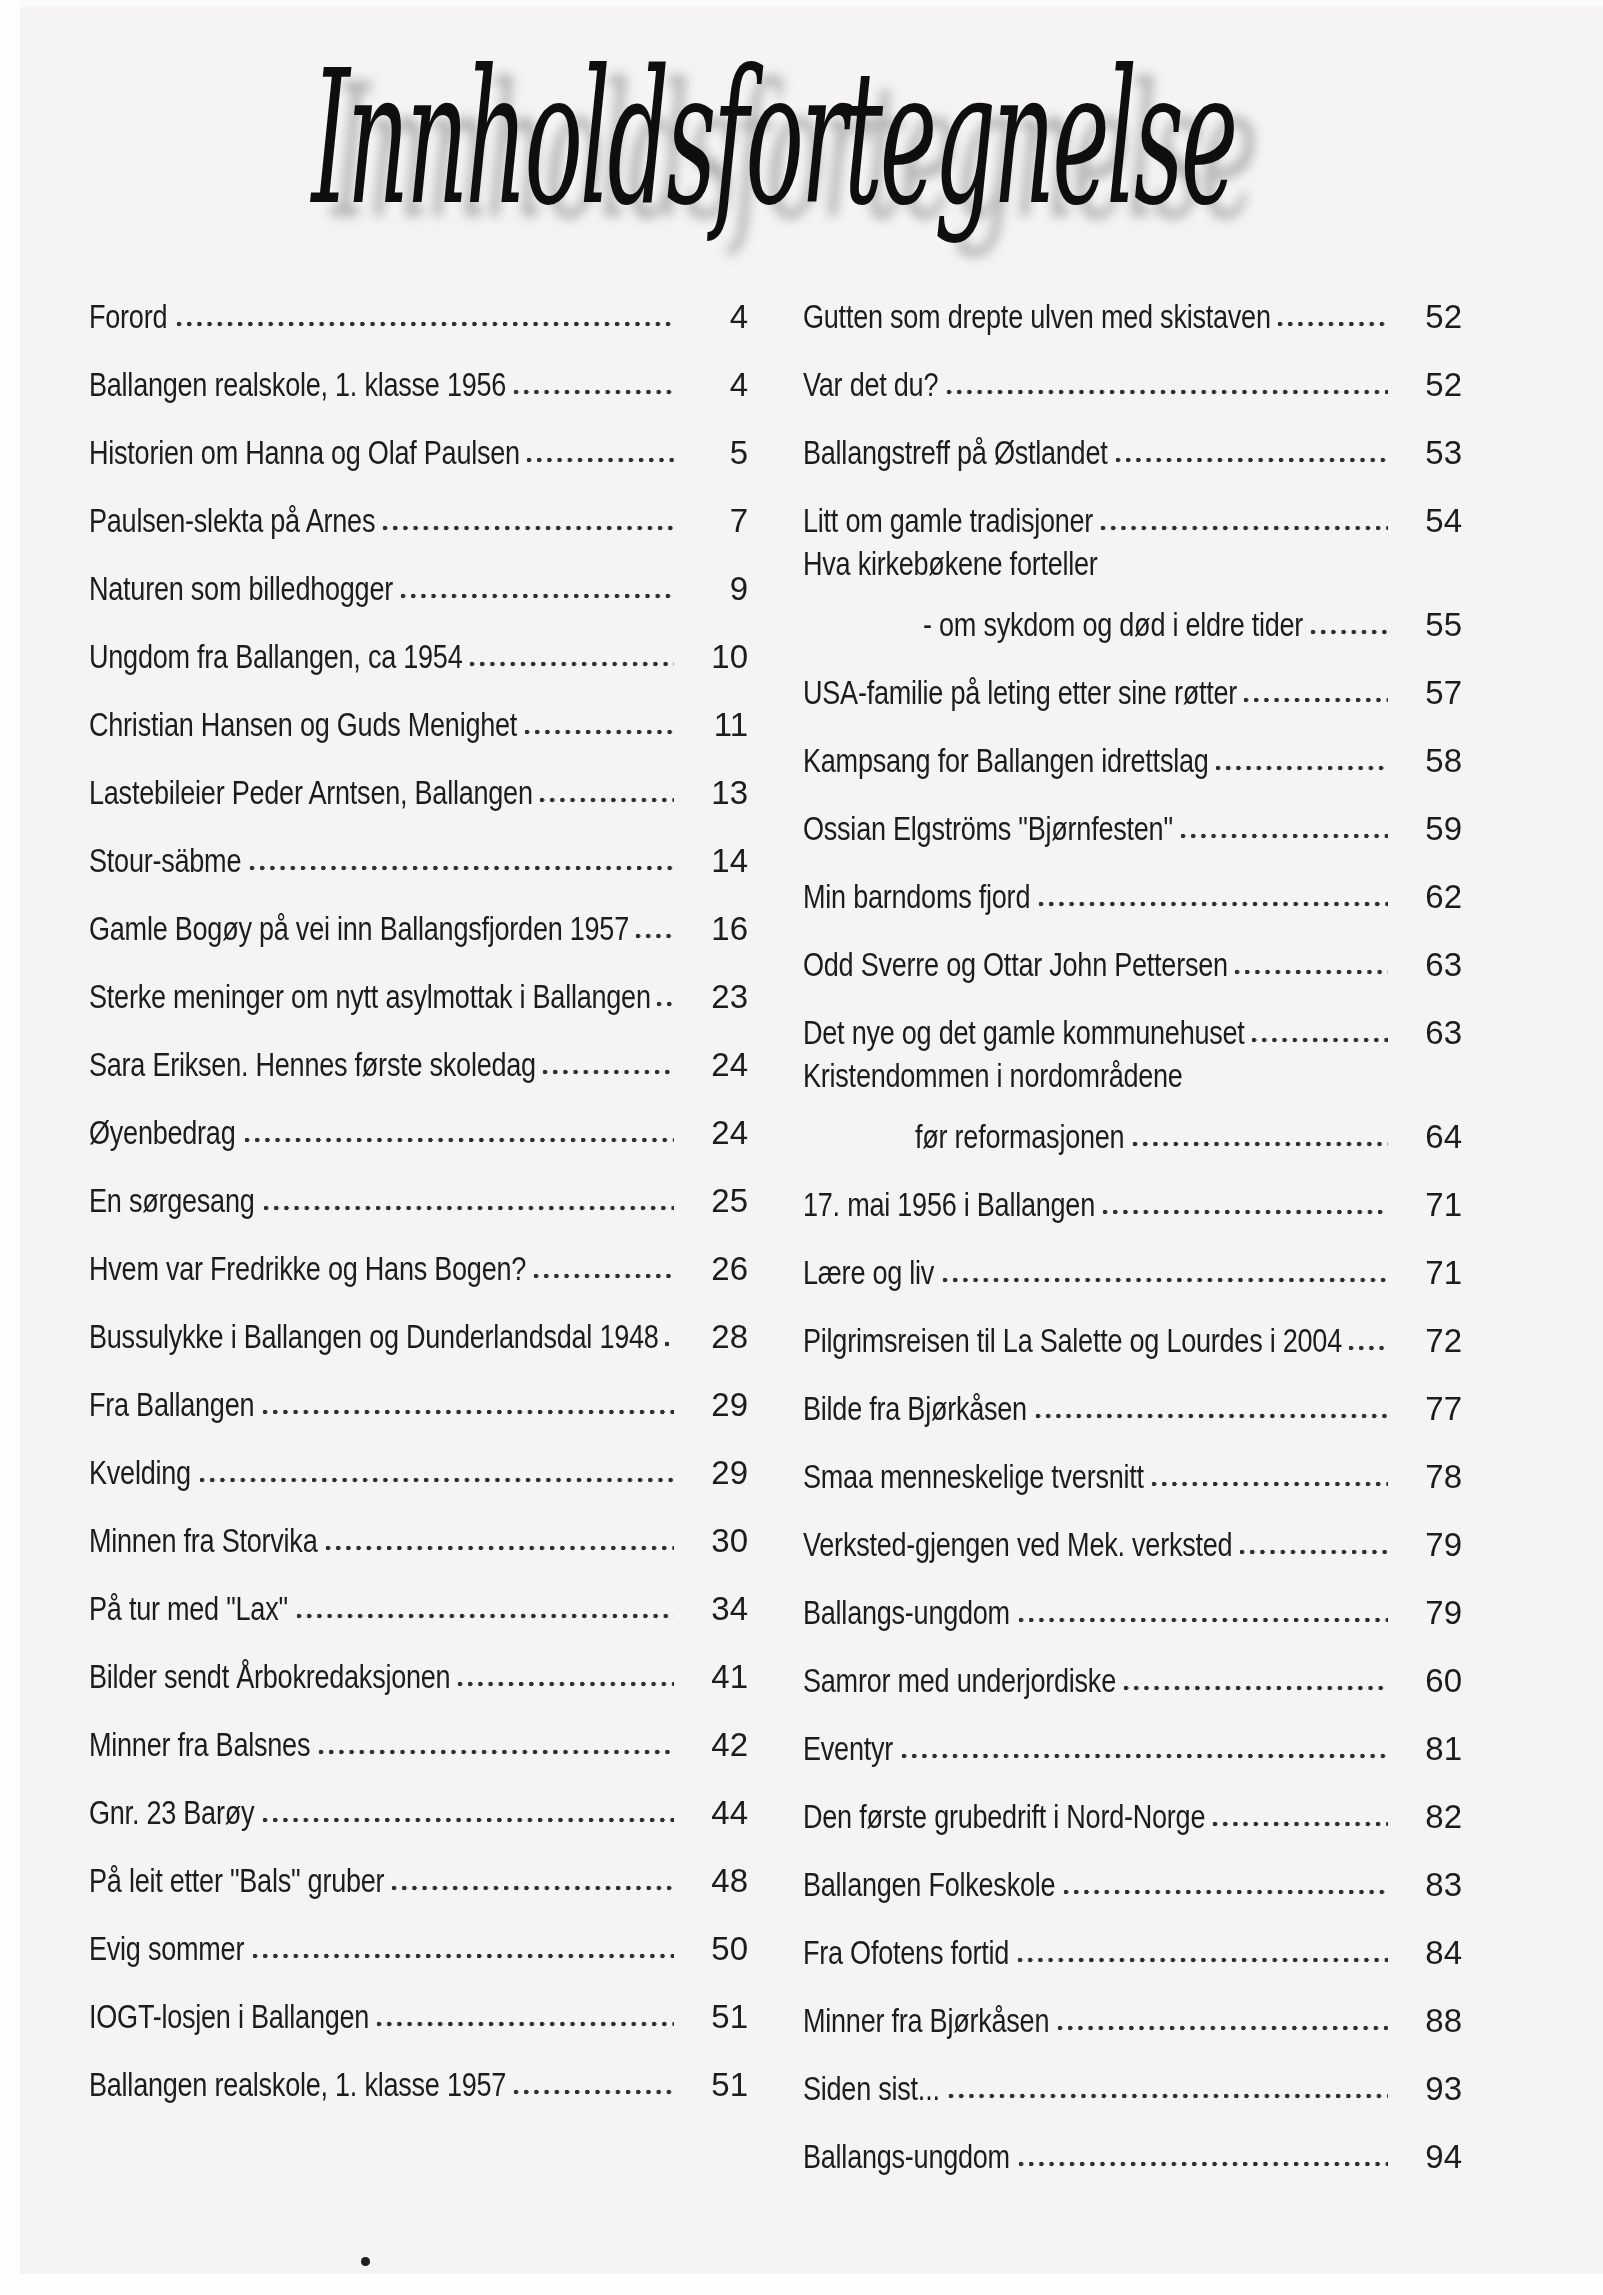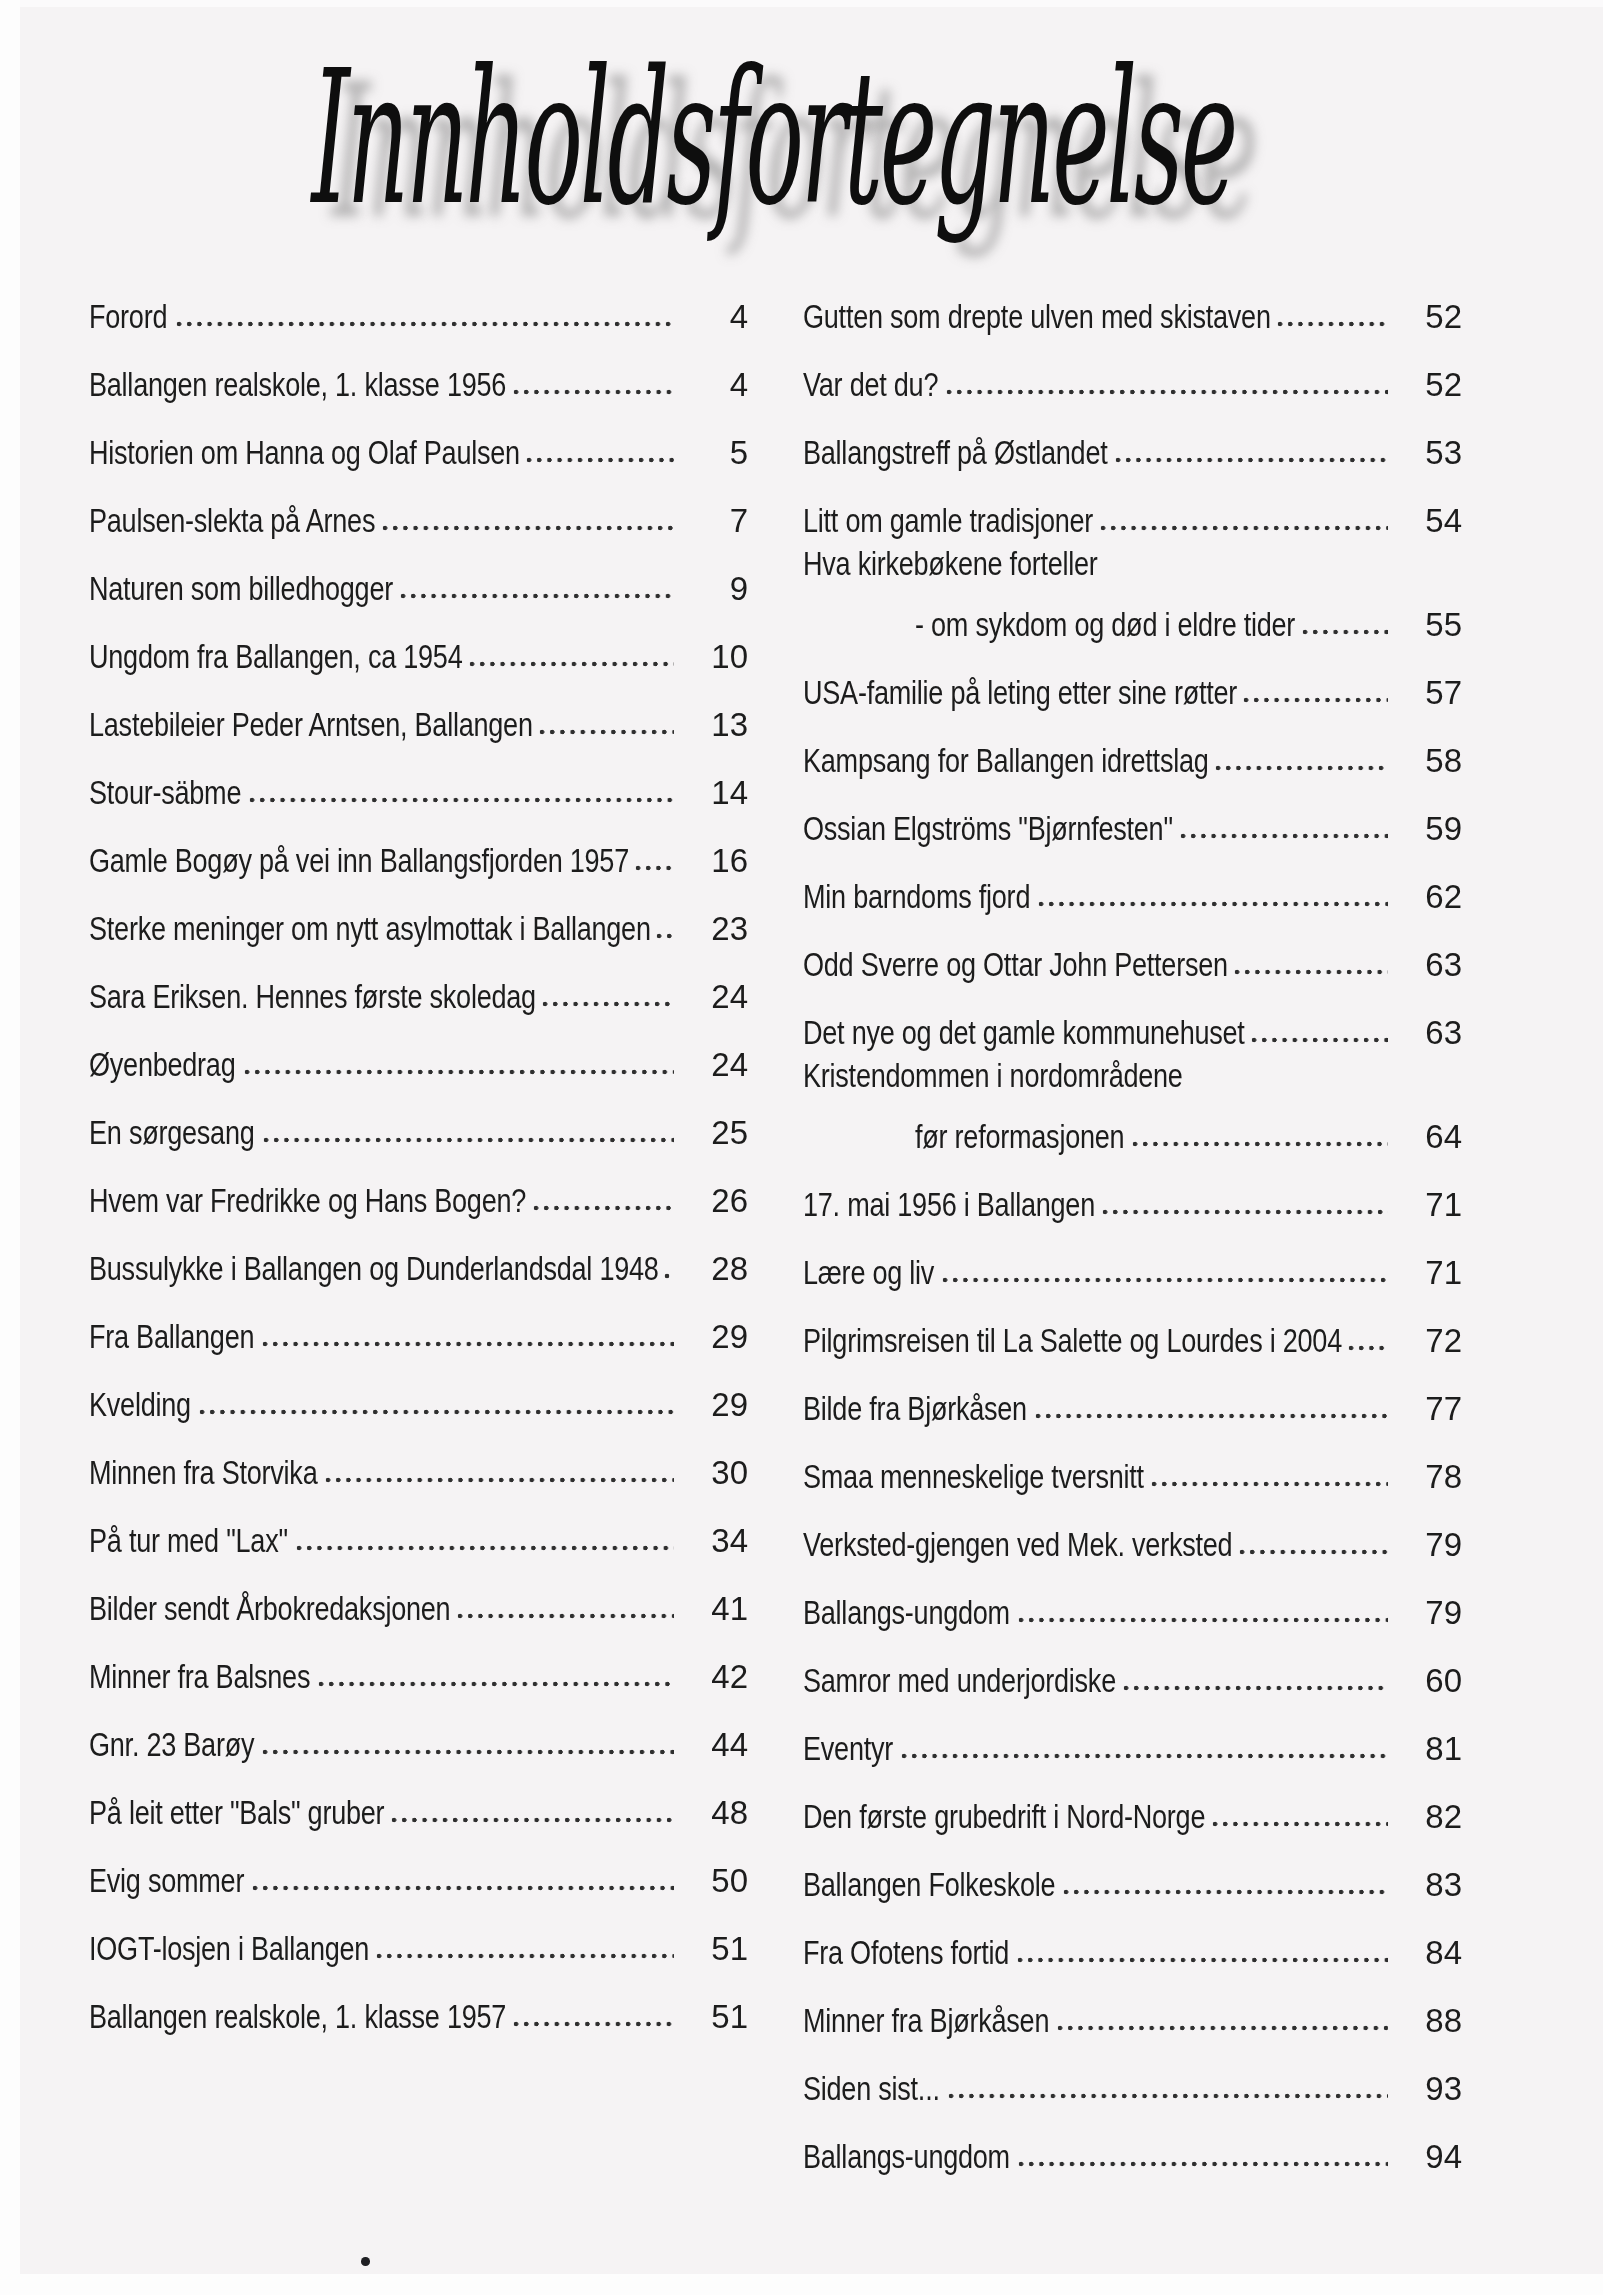--- a/index.html
+++ b/index.html
@@ -119,20 +119,27 @@
   </div>
       <div class="entry">
     <div class="line">
       <span class="t" style="width: 371px;"><span class="tx">Ungdom fra Ballangen, ca 1954</span></span>
       <span class="leader"></span>
       <span class="num">10</span>
     </div>
   </div>
       <div class="entry">
     <div class="line">
+      <span class="t" style="width: 426px;"><span class="tx">Christian Hansen og Guds Menighet</span></span>
+      <span class="leader"></span>
+      <span class="num">11</span>
+    </div>
+  </div>
+      <div class="entry">
+    <div class="line">
       <span class="t" style="width: 441px;"><span class="tx">Lastebileier Peder Arntsen, Ballangen</span></span>
       <span class="leader"></span>
       <span class="num">13</span>
     </div>
   </div>
       <div class="entry">
     <div class="line">
       <span class="t" style="width: 151px;"><span class="tx">Stour-säbme</span></span>
       <span class="leader"></span>
       <span class="num">14</span>
@@ -292,21 +299,21 @@
       <span class="t" style="width: 288px;"><span class="tx">Litt om gamle tradisjoner</span></span>
       <span class="leader"></span>
       <span class="num">54</span>
     </div>
   </div>
       <div class="entry double">
     <div class="line l1">
       <span class="t" style="width: 293px;"><span class="tx">Hva kirkebøkene forteller</span></span>
     </div>
     <div class="line l2">
-      <span class="t" style="width: 378px;"><span class="tx">- om sykdom og død i eldre tider</span></span>
+      <span class="t" style="width: 378px; margin-left: 8px;"><span class="tx">- om sykdom og død i eldre tider</span></span>
       <span class="leader"></span>
       <span class="num">55</span>
     </div>
   </div>
       <div class="entry">
     <div class="line">
       <span class="t" style="width: 431px;"><span class="tx">USA-familie på leting etter sine røtter</span></span>
       <span class="leader"></span>
       <span class="num">57</span>
     </div>

